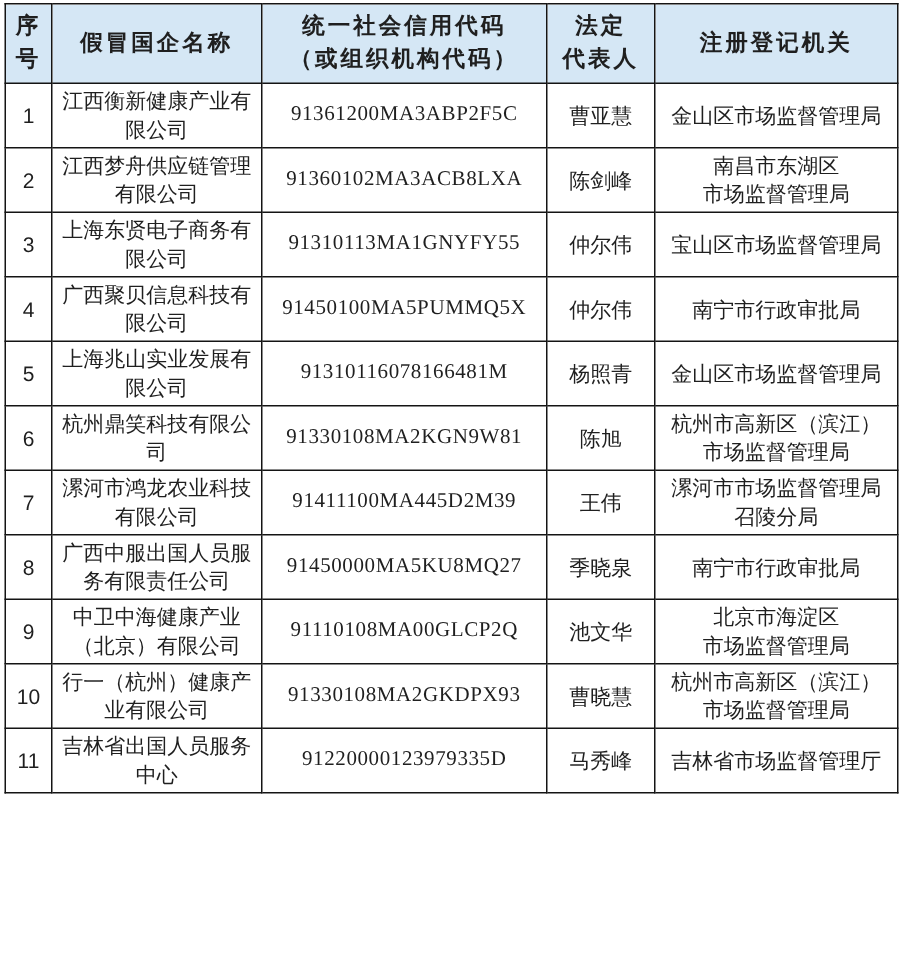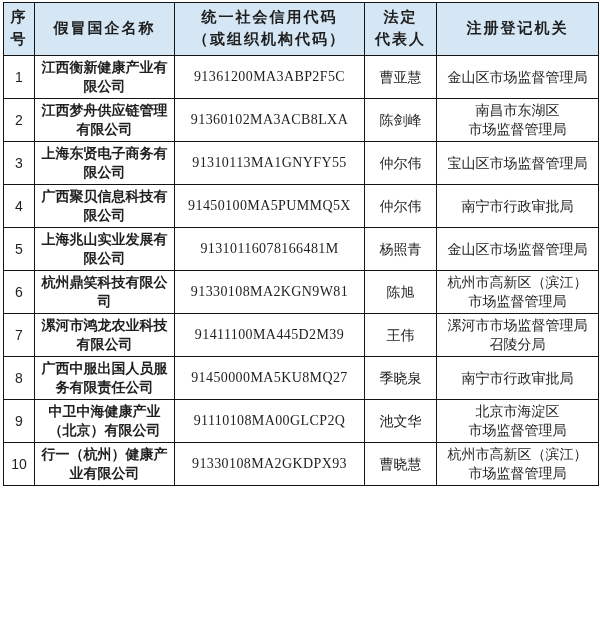--- a/index.html
+++ b/index.html
@@ -46,21 +46,21 @@
     font-size: 14px;
     line-height: 1.35;
   }
   .col-no  { width: 31px; }
   .col-name{ width: 140px; }
   .col-code{ width: 190px; }
   .col-rep { width: 72px; }
   .col-auth{ width: 162px; }
   td.cell-no   { font-size: 14px; }
   td.cell-code { font-family: Liberation Serif, serif; letter-spacing: 0.4px; }
-  td.cell-name { font-weight: 700; }
+  td.cell-name { font-weight: 400; }
 </style>
 </head>
 <body>
 
 <div class="page">
   <table class="gov-table">
     <colgroup>
       <col class="col-no">
       <col class="col-name">
       <col class="col-code">
@@ -149,15 +149,23 @@
 市场监督管理局</td>
         </tr>
         <tr>
           <td class="cell-no">10</td>
           <td class="cell-name">行一（杭州）健康产业有限公司</td>
           <td class="cell-code">91330108MA2GKDPX93</td>
           <td class="cell-rep">曹晓慧</td>
           <td class="cell-auth">杭州市高新区（滨江）
 市场监督管理局</td>
         </tr>
+        <tr>
+          <td class="cell-no">11</td>
+          <td class="cell-name">吉林省出国人员服务
+中心</td>
+          <td class="cell-code">91220000123979335D</td>
+          <td class="cell-rep">马秀峰</td>
+          <td class="cell-auth">吉林省市场监督管理厅</td>
+        </tr>
       </tbody>
   </table>
 </div>
 
 </body></html>

